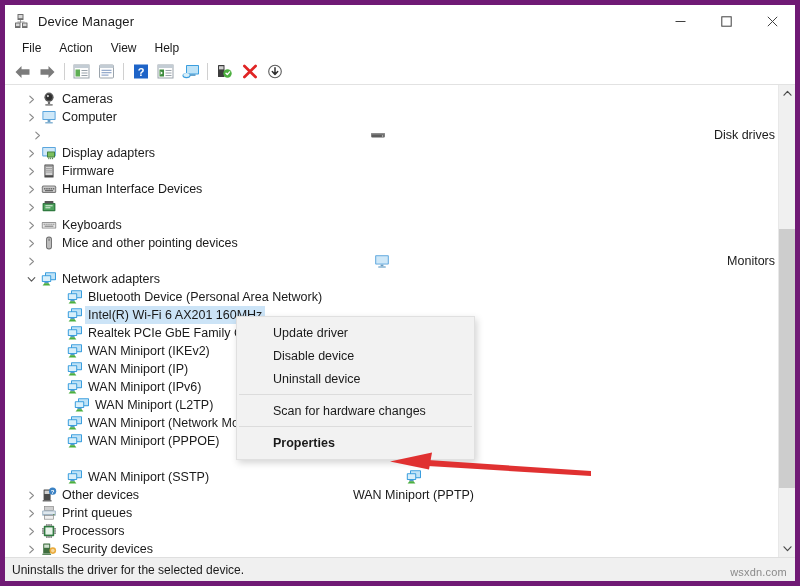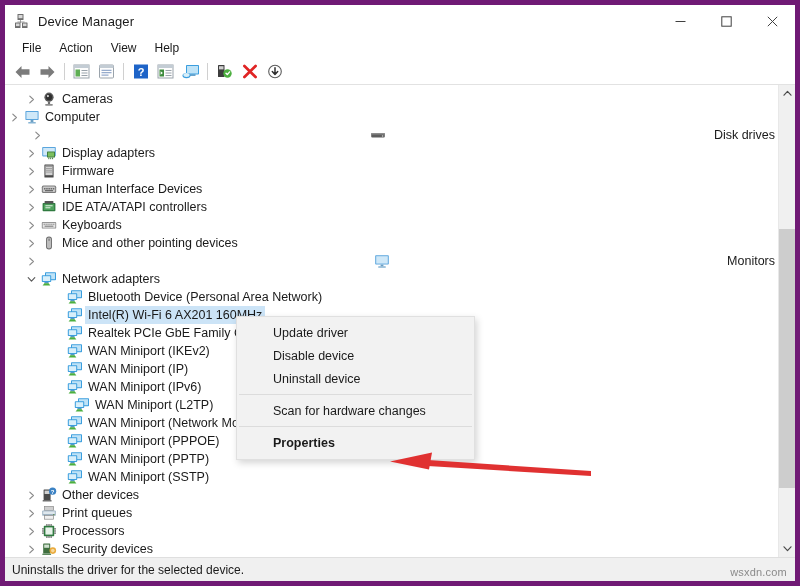--- a/index.html
+++ b/index.html
@@ -339,21 +339,21 @@
             <svg width="16" height="16" viewBox="0 0 16 16">
               <circle cx="8" cy="6.2" r="4.6" fill="#5a5a5a"></circle>
               <circle cx="8" cy="6.2" r="3.1" fill="#2f2f2f"></circle>
               <circle cx="6.9" cy="5.1" r="1.1" fill="#d8d8d8"></circle>
               <rect x="6.9" y="10.6" width="2.2" height="2.6" fill="#6f6f6f"></rect>
               <rect x="4.2" y="13" width="7.6" height="1.7" rx="0.6" fill="#8d8d8d"></rect>
             </svg>
           </span>
           <span class="label-wrap">Cameras</span>
         </div>
-        <div class="row" style="padding-left: 1px;">
+        <div class="row" style="padding-left: 18px;">
           <span class="chev">
             <svg width="9" height="9" viewBox="0 0 9 9">
               <path d="M2.8 1.2 L6.4 4.5 L2.8 7.8" fill="none" stroke="#8a8a8a" stroke-width="1.15" stroke-linecap="round" stroke-linejoin="round"></path>
             </svg>
           </span>
           <span class="icon-cell">
             <svg width="16" height="16" viewBox="0 0 16 16">
               <rect x="1.4" y="2" width="13.2" height="9" rx="0.7" fill="#5aa5dd"></rect>
               <rect x="2.4" y="3" width="11.2" height="7" fill="#cfe8f8"></rect>
               <rect x="6.6" y="11" width="2.8" height="2.2" fill="#6b9fc4"></rect>
@@ -442,21 +442,20 @@
           </span>
           <span class="icon-cell">
             <svg width="16" height="16" viewBox="0 0 16 16">
               <rect x="1.6" y="4" width="12.8" height="8.2" rx="0.8" fill="#2f7a3f"></rect>
               <rect x="2.8" y="5.2" width="10.4" height="5.8" fill="#4fa35e"></rect>
               <rect x="3.6" y="2" width="8.8" height="2.4" rx="0.5" fill="#555555"></rect>
               <rect x="4.4" y="6.2" width="7.2" height="1.1" fill="#d6ead9"></rect>
               <rect x="4.4" y="8.2" width="5" height="1.1" fill="#d6ead9"></rect>
             </svg>
           </span>
-          <span class="label-wrap">IDE ATA/ATAPI controllers</span>
         </div>
         <div class="row" style="padding-left: 18px;">
           <span class="chev">
             <svg width="9" height="9" viewBox="0 0 9 9">
               <path d="M2.8 1.2 L6.4 4.5 L2.8 7.8" fill="none" stroke="#8a8a8a" stroke-width="1.15" stroke-linecap="round" stroke-linejoin="round"></path>
             </svg>
           </span>
           <span class="icon-cell">
             <svg width="16" height="16" viewBox="0 0 16 16">
               <rect x="0.8" y="5" width="14.4" height="6.6" rx="0.9" fill="#8d8d8d"></rect>
@@ -640,21 +639,21 @@
               <rect x="4" y="1.2" width="11" height="8" rx="0.8" fill="#3b9ede"></rect>
               <rect x="5" y="2.2" width="9" height="6" fill="#bfe3f7"></rect>
               <rect x="0.8" y="4.2" width="9.4" height="6.8" rx="0.8" fill="#3b9ede"></rect>
               <rect x="1.8" y="5.2" width="7.4" height="4.8" fill="#d8effa"></rect>
               <rect x="3.4" y="11.2" width="4.2" height="1.1" fill="#2b7fb8"></rect>
               <path d="M1.6 14.6 L3.4 12.3 L7.6 12.3 L9.4 14.6 Z" fill="#4caf3f"></path>
             </svg>
           </span>
           <span class="label-wrap">WAN Miniport (PPPOE)</span>
         </div>
-        <div class="row" style="padding-left: 44px;">
+        <div class="row" style="padding-left: 44px; flex-direction: column;">
           <span class="chev"></span>
           <span class="icon-cell">
             <svg width="16" height="16" viewBox="0 0 16 16">
               <rect x="4" y="1.2" width="11" height="8" rx="0.8" fill="#3b9ede"></rect>
               <rect x="5" y="2.2" width="9" height="6" fill="#bfe3f7"></rect>
               <rect x="0.8" y="4.2" width="9.4" height="6.8" rx="0.8" fill="#3b9ede"></rect>
               <rect x="1.8" y="5.2" width="7.4" height="4.8" fill="#d8effa"></rect>
               <rect x="3.4" y="11.2" width="4.2" height="1.1" fill="#2b7fb8"></rect>
               <path d="M1.6 14.6 L3.4 12.3 L7.6 12.3 L9.4 14.6 Z" fill="#4caf3f"></path>
             </svg>

